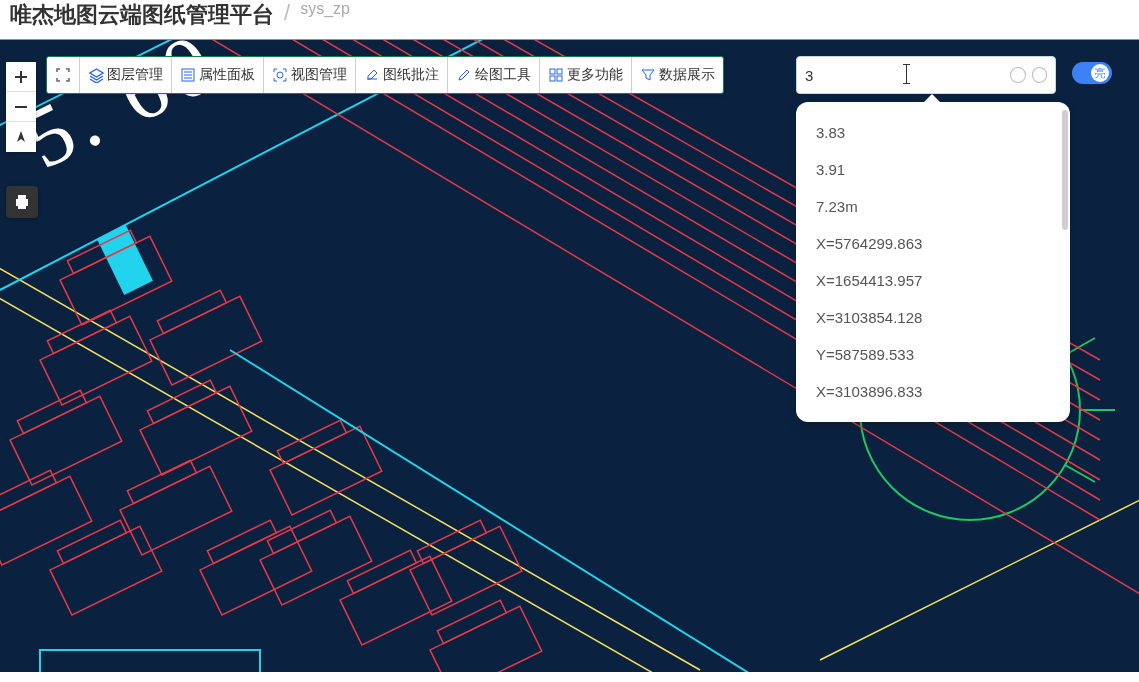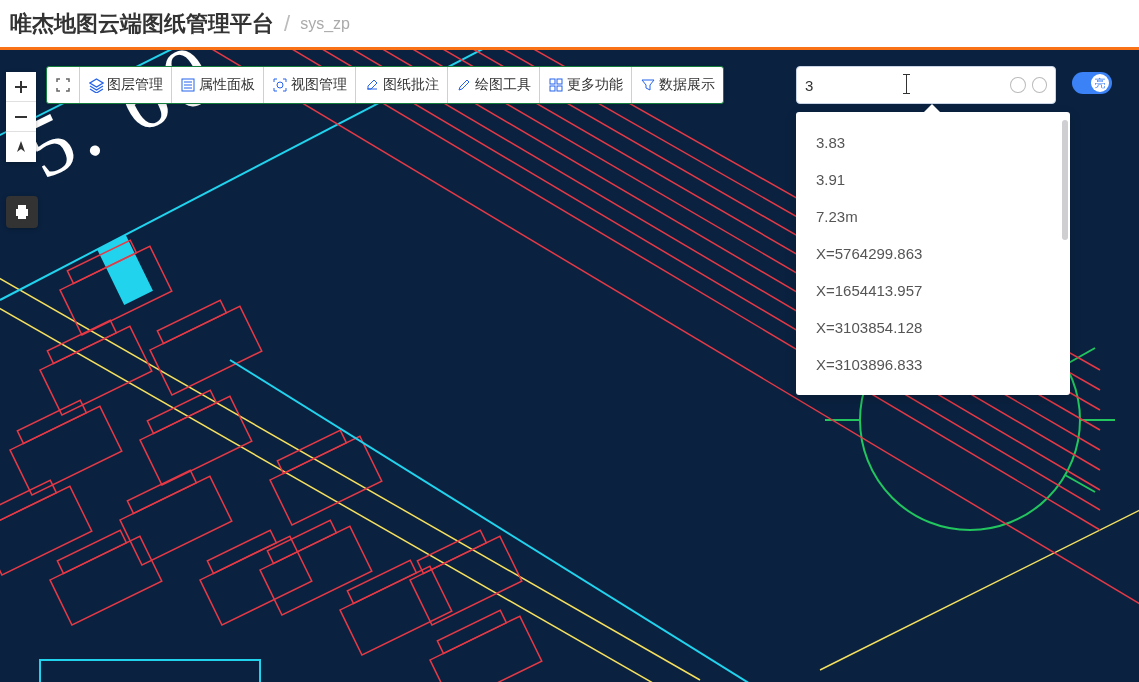--- a/index.html
+++ b/index.html
@@ -1,22 +1,22 @@
 <!DOCTYPE html>
 <html><head>
 <meta charset="utf-8">
 <style>
   * { box-sizing: border-box; margin: 0; padding: 0; }
   body {
     font-family: -apple-system, "PingFang SC", "Microsoft YaHei", sans-serif;
     width: 1139px; height: 682px; overflow: hidden; background: #fff;
   }
   .header {
-    height: 50px; display: flex; align-items: center; padding: 0 10px;
-    border-bottom: 3px solid #f97316;
+    height: 40px; display: flex; padding: 0 10px;
+    border-bottom: 1px solid #f97316;
   }
   .header .title { font-size: 22px; font-weight: 700; color: #333; }
   .header .sep   { margin: 0 10px; color: #bbb; font-size: 22px; }
   .header .sub   { font-size: 16px; color: #aaa; }
   .canvas-wrap {
     position: relative; width: 100%; height: 632px; background: #0a2240;
     overflow: hidden;
   }
   
   .zoom-ctrl {
@@ -66,21 +66,21 @@
     position: absolute; top: 24px; left: 906px; width: 1px; height: 20px;
     background: #333;
   }
   .cursor-caret::before, .cursor-caret::after {
     content:""; position:absolute; left:-3px; width:7px; height:1px; background:#333;
   }
   .cursor-caret::before{top:0;} .cursor-caret::after{bottom:0;}
   
   .dropdown {
     position: absolute; top: 62px; left: 796px; width: 274px;
-    background: #fff; border-radius: 3px; box-shadow: 0 4px 12px rgba(0,0,0,.2);
+    background: #fff; border-radius: 12px; box-shadow: 0 4px 12px rgba(0,0,0,.2);
     padding: 12px 0;
   }
   .dropdown::before {
     content:""; position:absolute; top:-8px; left:128px;
     border:8px solid transparent; border-bottom-color:#fff; border-top:none;
   }
   .dropdown .ditem {
     padding: 10px 20px; font-size: 15px; color: #555; cursor: pointer;
   }
   .dropdown .dscroll {
@@ -329,20 +329,21 @@
   </div>
   <div class="cursor-caret"></div>
 
   <div class="dropdown">
     <div class="ditem">3.83</div>
     <div class="ditem">3.91</div>
     <div class="ditem">7.23m</div>
     <div class="ditem">X=5764299.863</div>
     <div class="ditem">X=1654413.957</div>
     <div class="ditem">X=3103854.128</div>
+    <div class="ditem">Y=587589.533</div>
     <div class="ditem">X=3103896.833</div>
     <div class="dscroll"></div>
   </div>
 
   <div class="toggle">
     <div class="knob">
       <span>亮</span>
     </div>
   </div>
 

